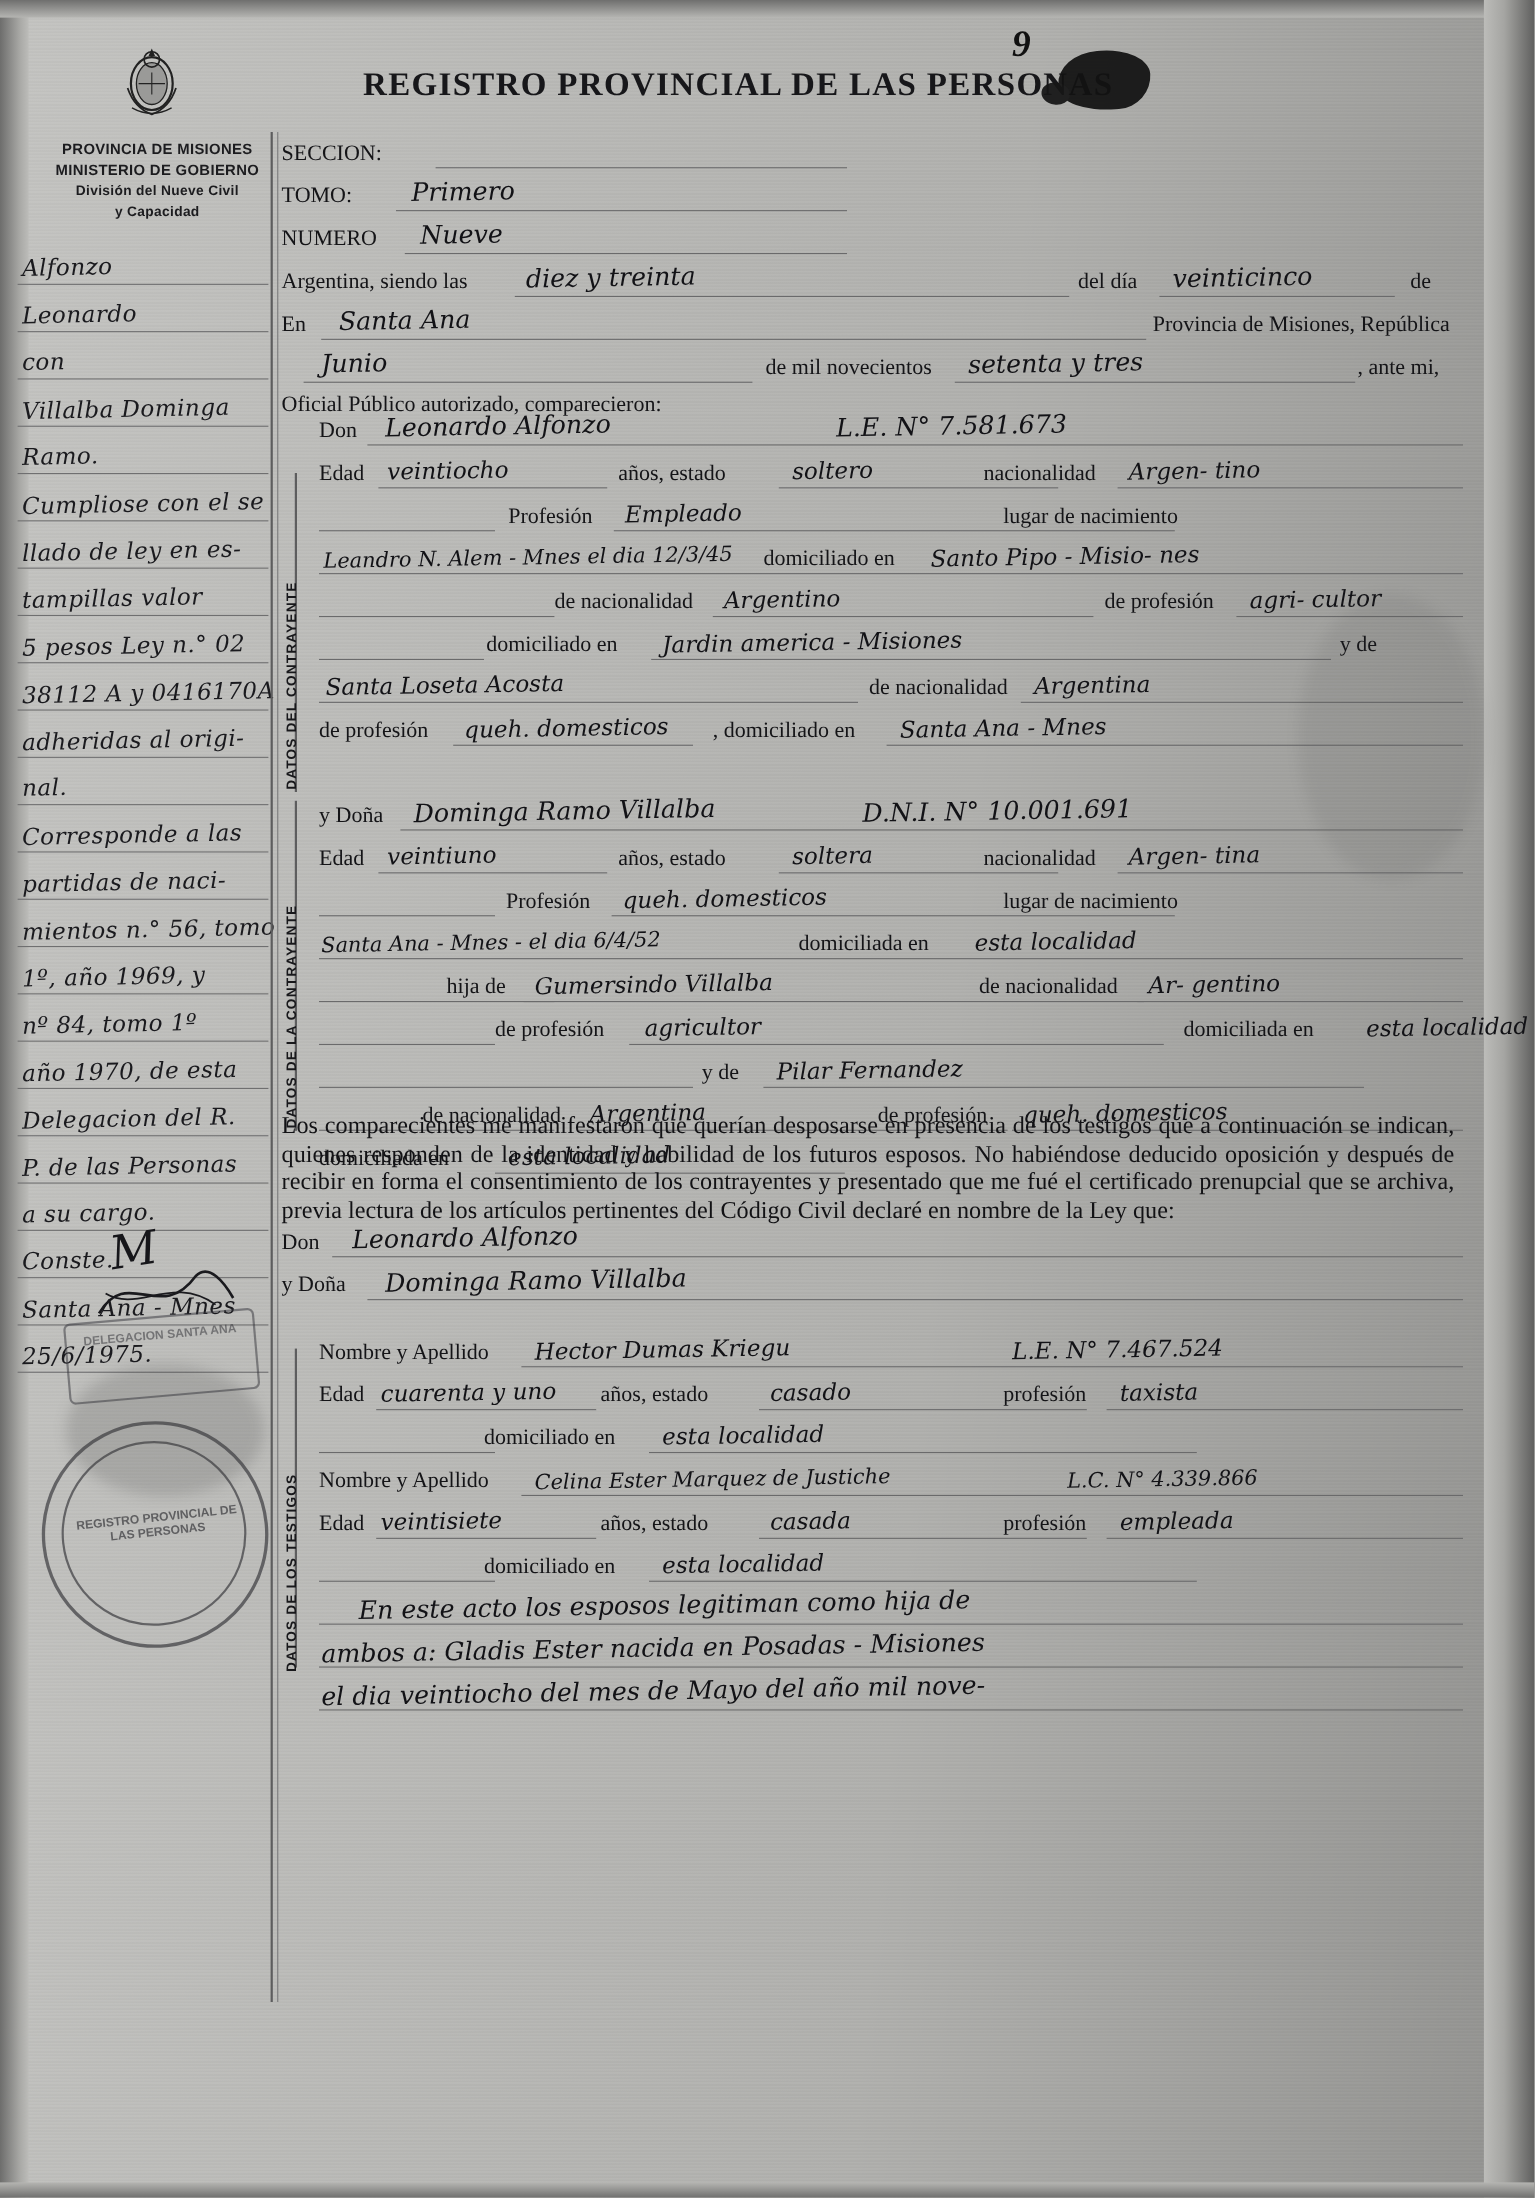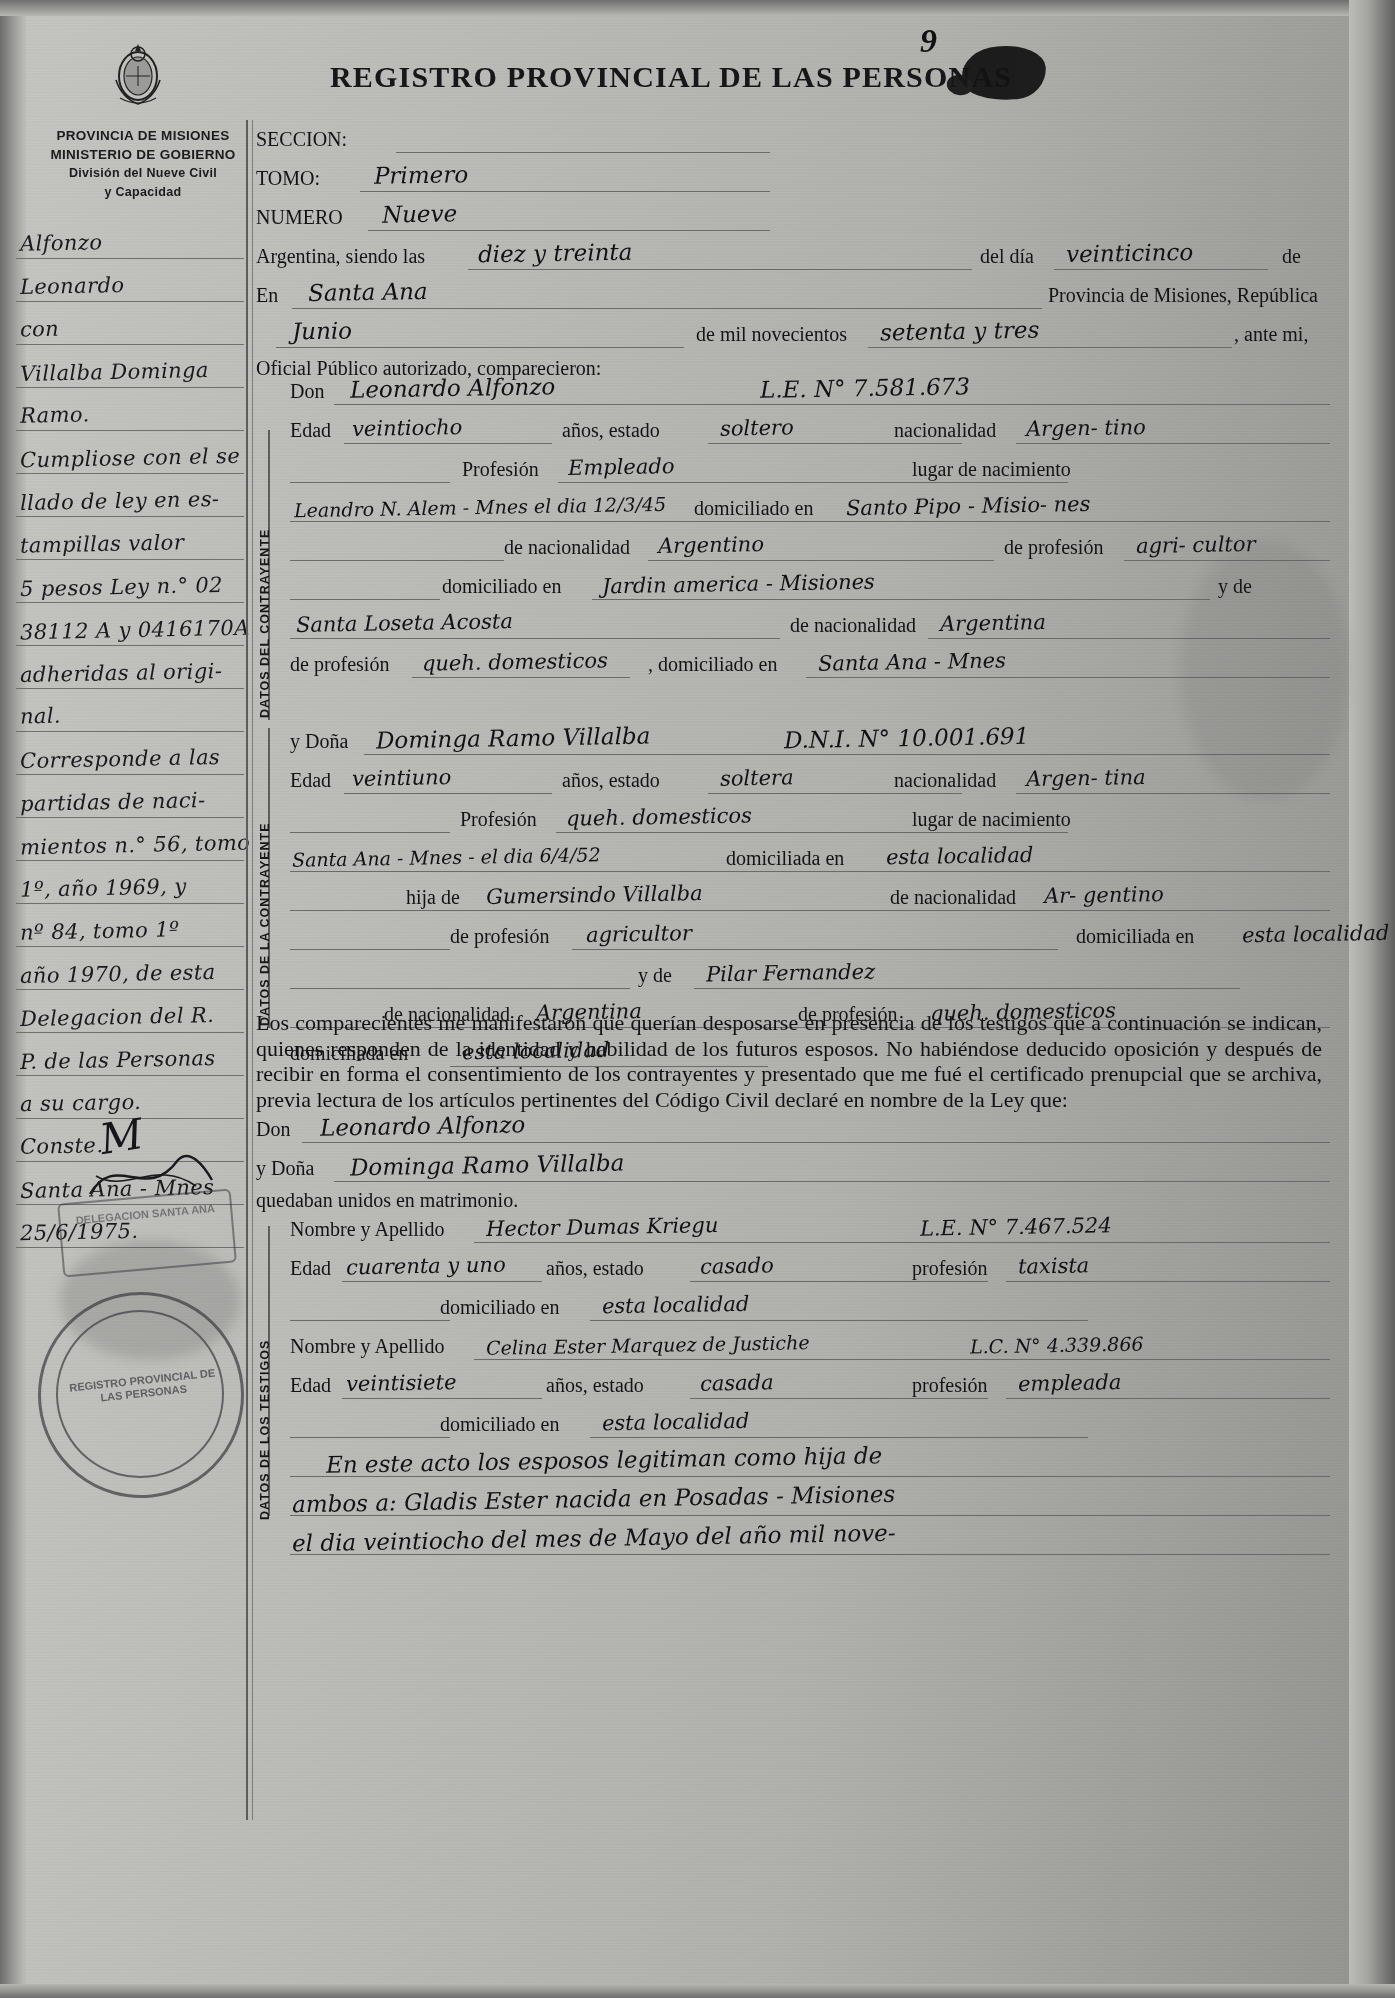--- a/index.html
+++ b/index.html
@@ -407,23 +407,20 @@
     <div class="row">
       <span class="lbl">Don</span>
       <span class="rule" style="left:46px;right:0;"></span>
       <span class="val" style="left:64px;">Leonardo Alfonzo</span>
     </div>
     <div class="row">
       <span class="lbl">y Doña</span>
       <span class="rule" style="left:78px;right:0;"></span>
       <span class="val" style="left:94px;">Dominga Ramo Villalba</span>
     </div>
-    <div class="row" style="height:32px;">
-      <span class="lbl">quedaban unidos en matrimonio.</span>
-    </div>
   </div>
 
   <div class="vbar" style="left:268px;top:1226px;height:290px;"></div>
   <div class="vlabel" style="left:258px;top:1290px;height:230px;">DATOS DE LOS TESTIGOS</div>
 
   <div class="body" style="top:1210px;left:290px;width:1040px;">
     <div class="row">
       <span class="lbl">Nombre y Apellido</span>
       <span class="rule" style="left:184px;right:0;"></span>
       <span class="val s" style="left:196px;">Hector Dumas Kriegu</span>

